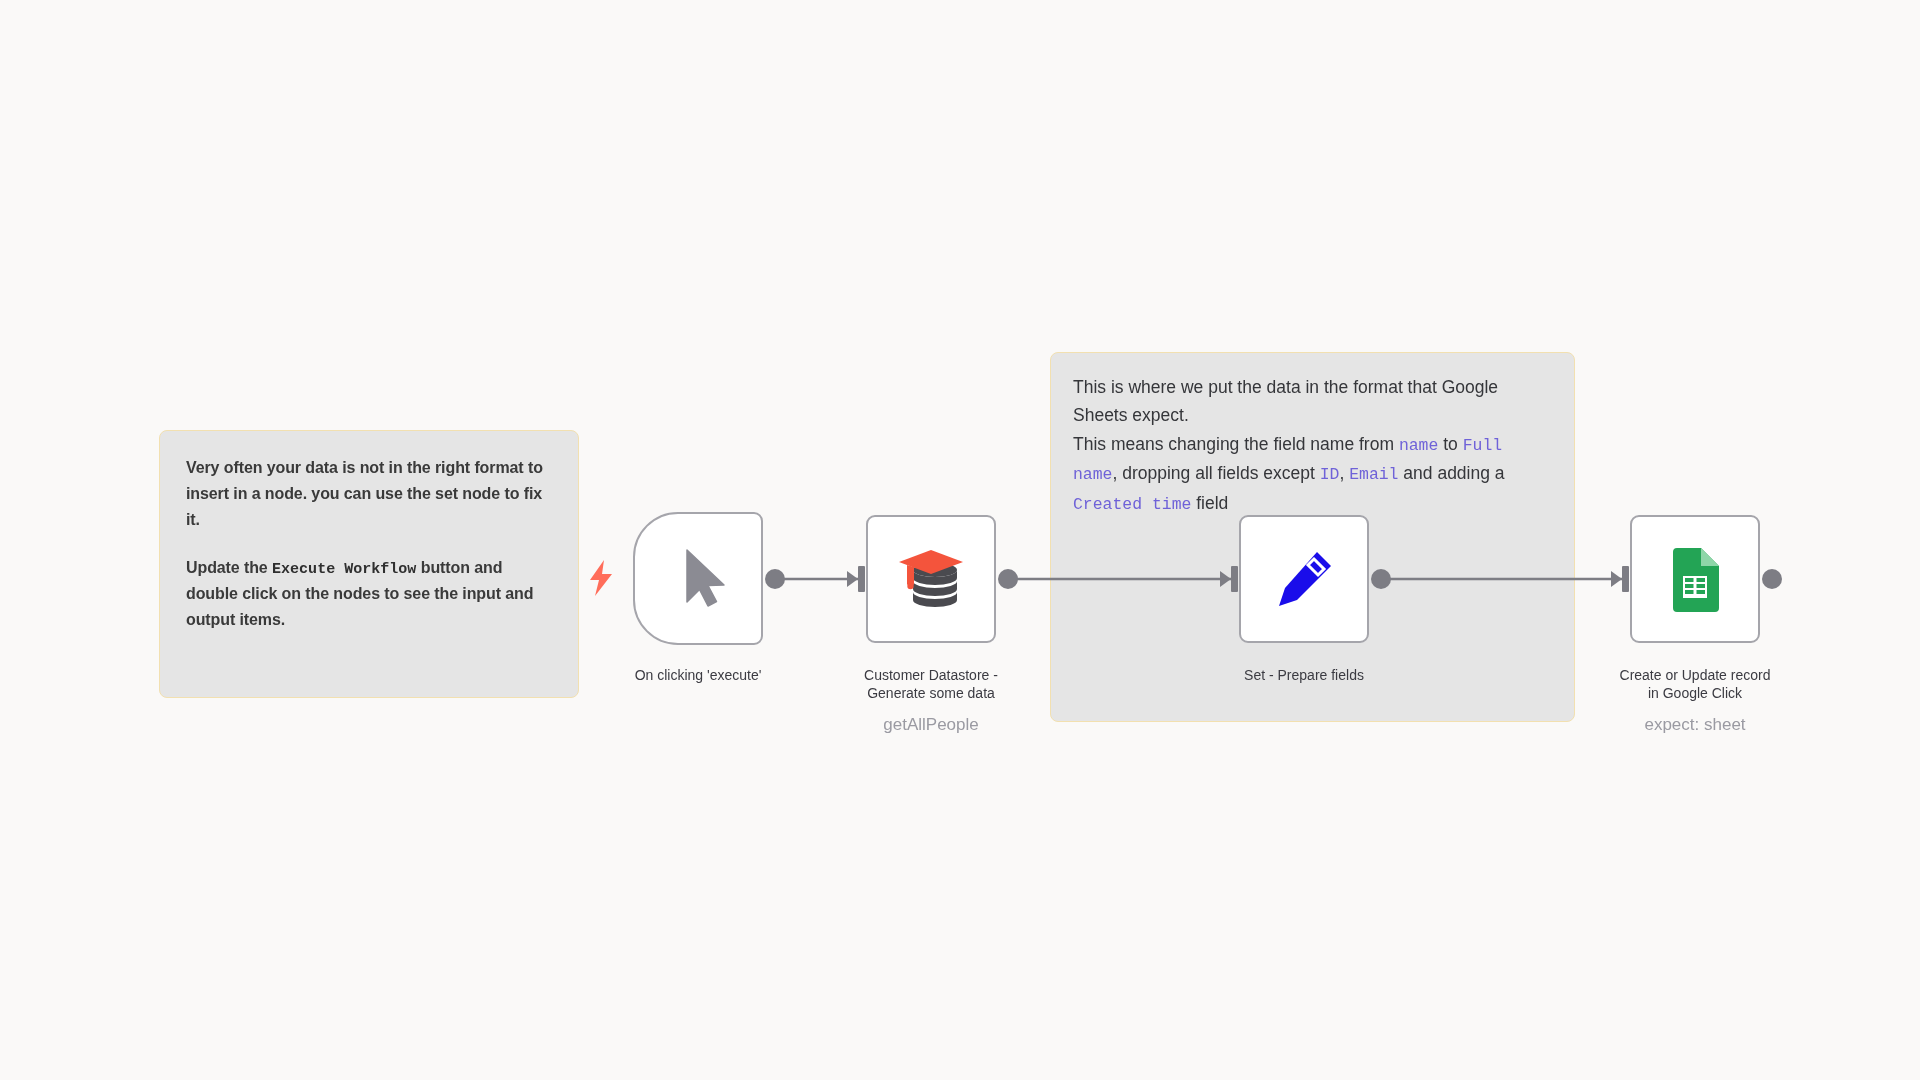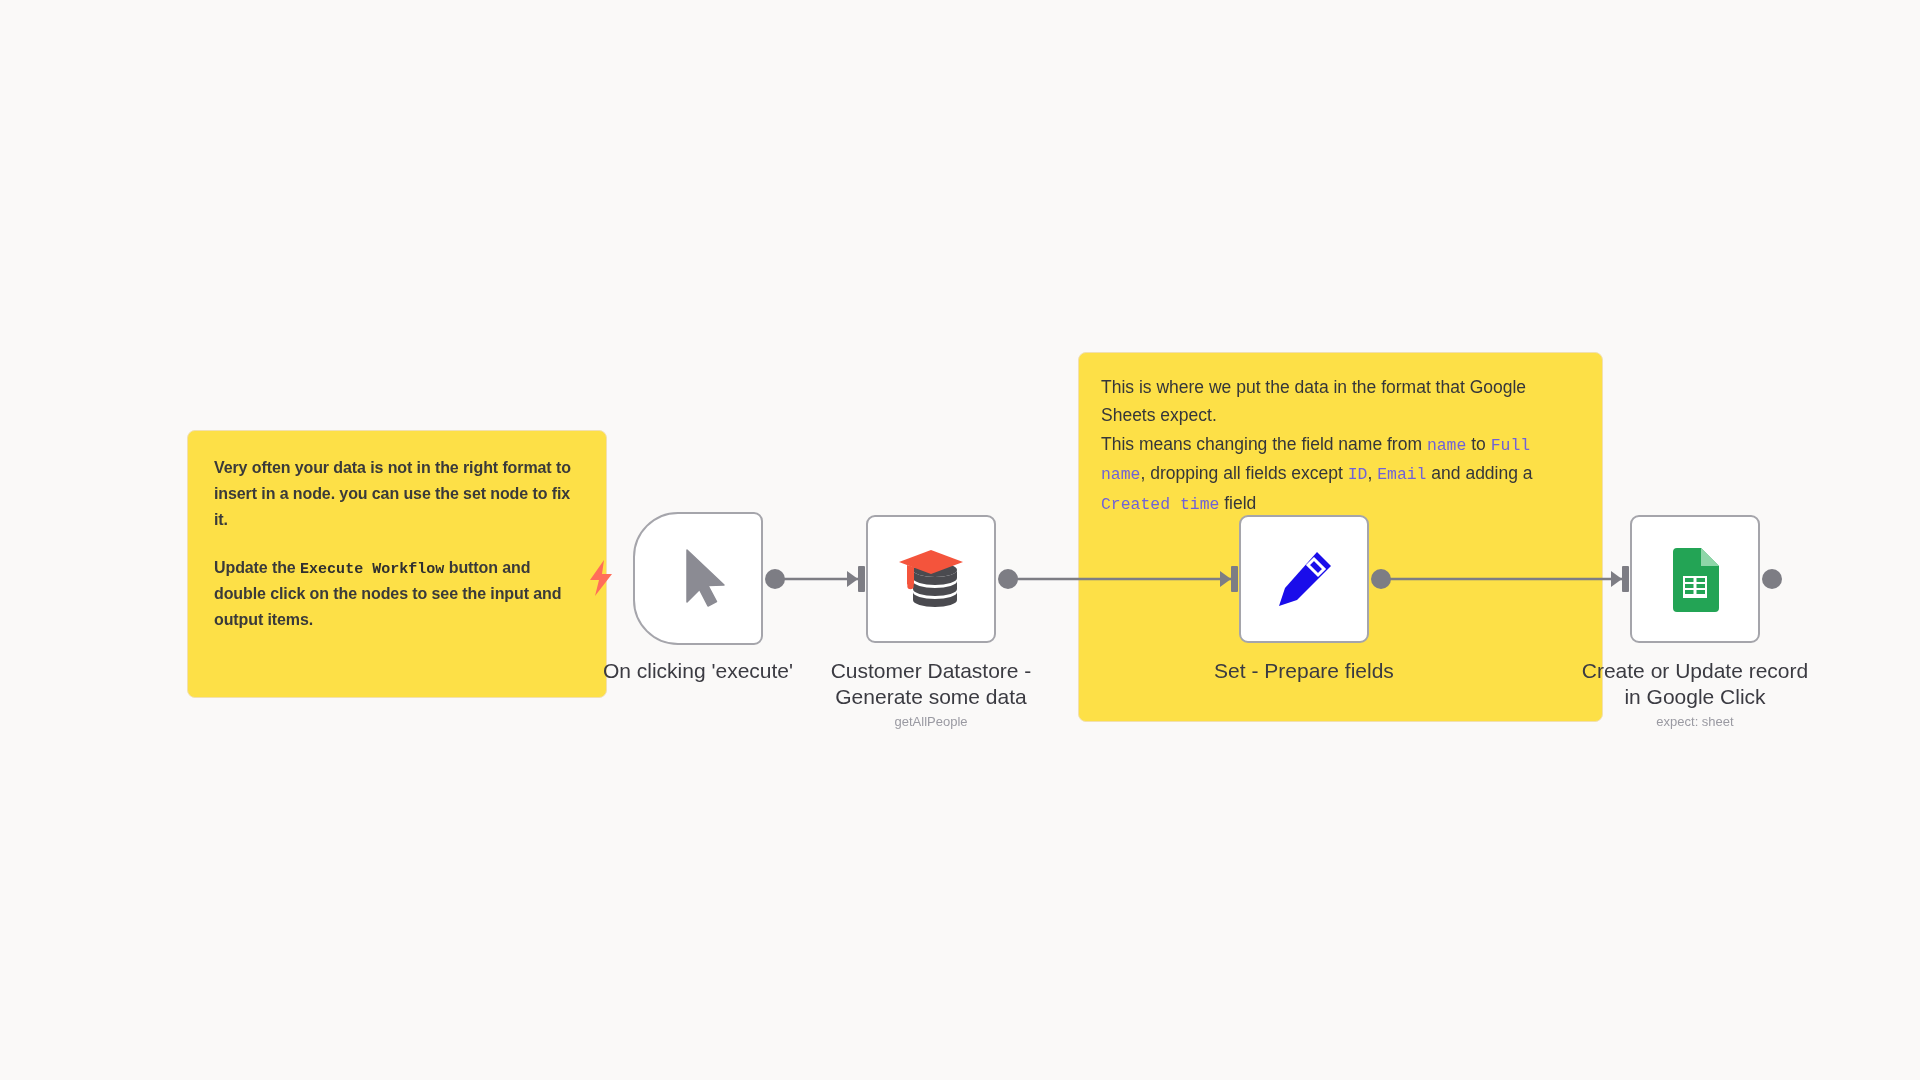--- a/index.html
+++ b/index.html
@@ -19,25 +19,24 @@
   #canvas {
     position: absolute;
     inset: 0;
     width: 1920px;
     height: 1080px;
   }
 
   
   .sticky {
     position: absolute;
-    background: #fde047;
+    background: #e5e5e5;
     border: 1px solid #f2e0b0;
     border-radius: 8px;
     z-index: 1;
-    margin-left: 28px;
   }
 
   .sticky-inner {
     padding: 24px 26px;
     color: #3a3a3a;
   }
 
   .sticky-left { left: 159px; top: 430px; width: 420px; height: 268px; }
 
   .sticky-left .sticky-inner {
@@ -85,30 +84,31 @@
     justify-content: center;
   }
 
   .node-box.trigger {
     border-radius: 45px 9px 9px 45px;
   }
 
   .node-label {
     position: absolute;
     text-align: center;
-    font-size: 21px;
+    font-size: 14px;
     color: #3b3b42;
     line-height: 1.25;
     white-space: pre-line;
+    margin-top: 9px;
   }
 
   .node-sublabel {
     position: absolute;
     text-align: center;
-    font-size: 13px;
+    font-size: 17px;
     color: #9a9aa2;
     line-height: 1.25;
   }
 
   
   .port-out {
     position: absolute;
     width: 20px; height: 20px;
     border-radius: 50%;
     background: #7d7d84;

